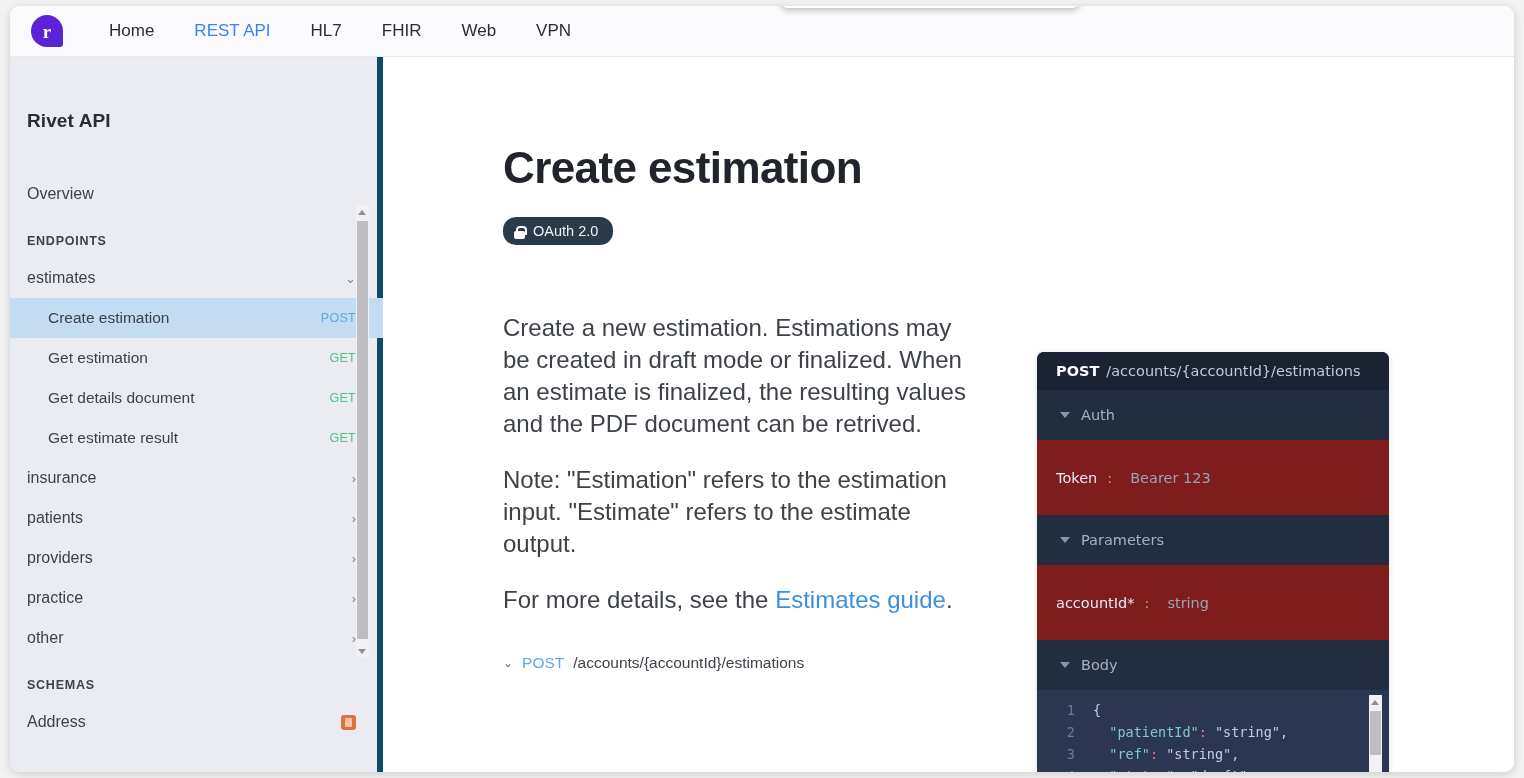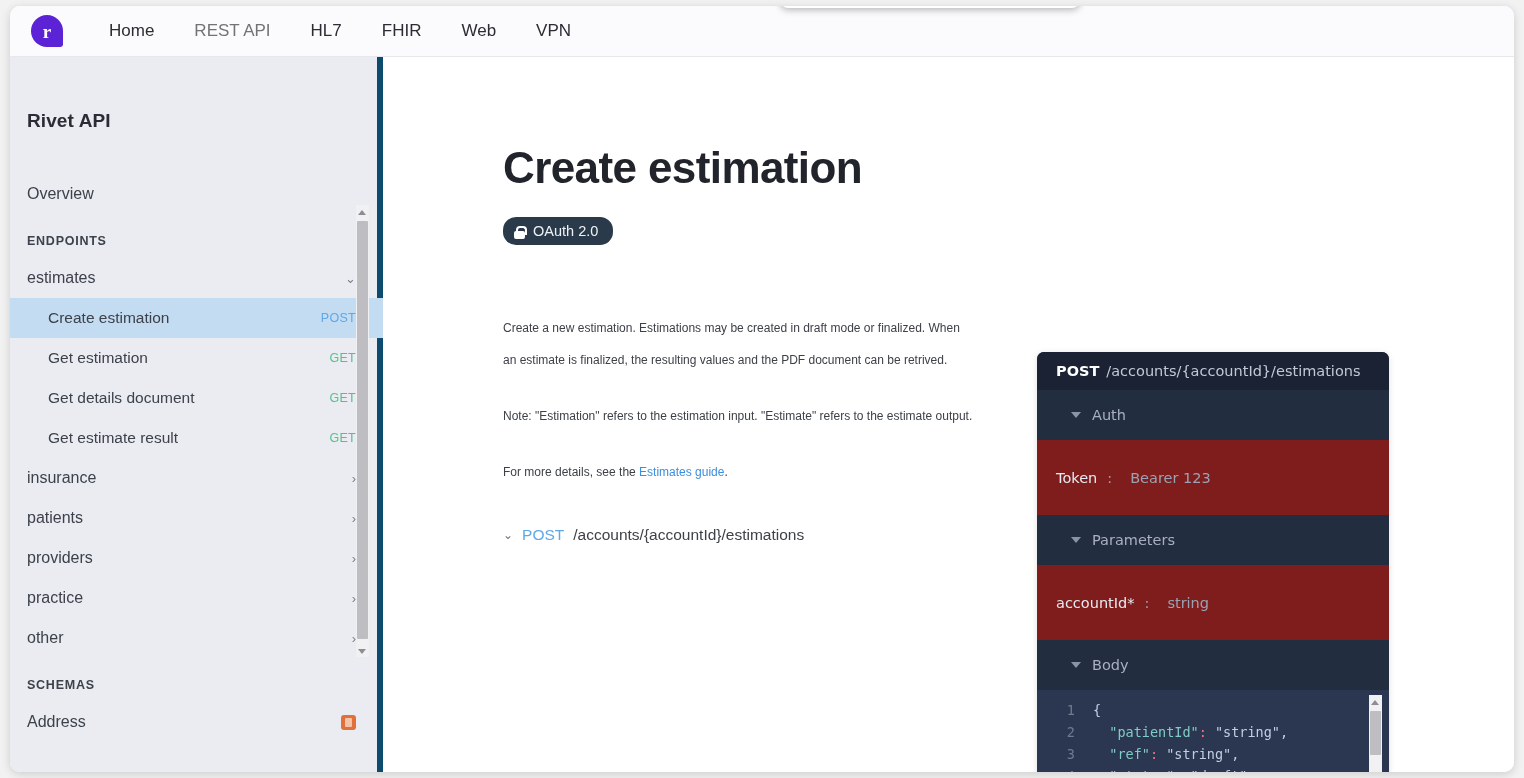--- a/index.html
+++ b/index.html
@@ -58,21 +58,21 @@
     flex: none;
   }
   .navlinks { display: flex; align-items: center; margin-left: 46px; }
   .navlink {
     font-size: 17px;
     color: #2c2c35;
     margin-right: 40px;
     white-space: nowrap;
     cursor: pointer;
   }
-  .navlink.active { color: #737373; font-weight: 500; }
+  .navlink.active { color: #3b82f6; font-weight: 500; }
 
   
   .body-split { display: flex; height: 715px; }
 
   
   .sidebar {
     position: relative;
     width: 373px;
     flex: none;
     background: #eaecf1;
@@ -208,21 +208,21 @@
   }
   .lock::after {
     content: "";
     position: absolute;
     left: 0; bottom: 0;
     width: 11px; height: 8px;
     background: #ffffff;
     border-radius: 2px;
   }
   .para {
-    font-size: 12px;
+    font-size: 24px;
     line-height: 32px;
     color: #3d4148;
     margin: 0 0 24px 0;
   }
   .para.first { margin-top: 67px; }
   .link { color: #3b8fe0; cursor: pointer; }
   h2.section-h {
     font-size: 20px;
     font-weight: bold;
     color: #21252b;
@@ -263,21 +263,21 @@
     white-space: nowrap;
     overflow: hidden;
   }
   .cp-head b { margin-right: 7px; color: #ffffff; }
   .cp-head span { color: #c2c9d6; }
   .cp-sec {
     background: #232d40;
     height: 50px;
     display: flex;
     align-items: center;
-    padding-left: 34px;
+    padding-left: 23px;
     gap: 11px;
     color: #a8b0c0;
     font-size: 14.5px;
     cursor: pointer;
   }
   .tri {
     width: 0; height: 0;
     border-left: 5px solid transparent;
     border-right: 5px solid transparent;
     border-top: 6px solid #8b94a6;

